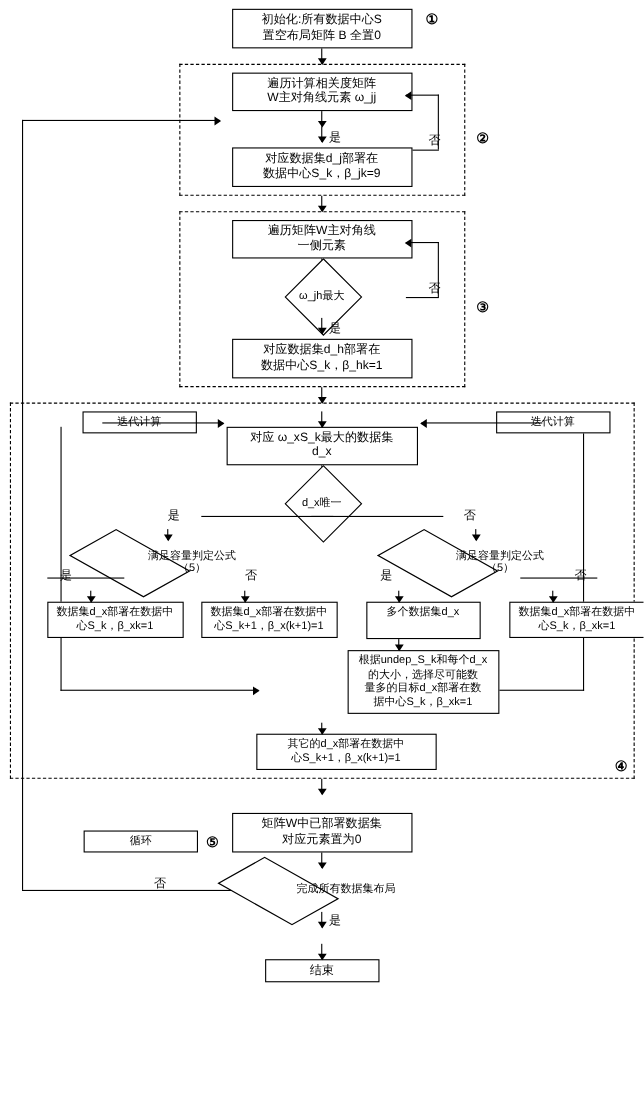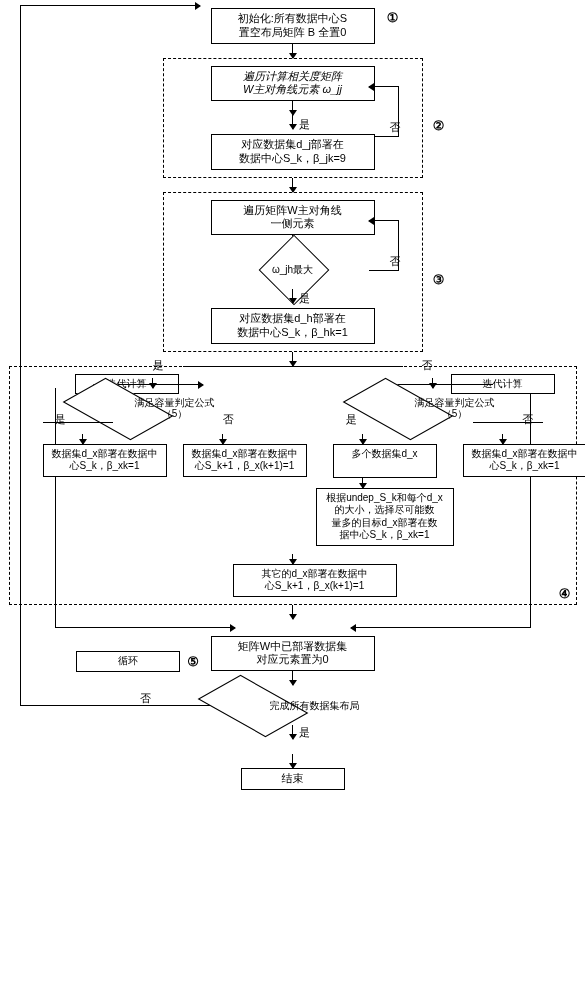--- a/index.html
+++ b/index.html
@@ -107,21 +107,21 @@
   <div style="position:relative;">
     <div class="box" style="white-space:pre-line; width:150px;">初始化:所有数据中心S
 置空布局矩阵 B 全置0</div>
     <span class="stage-num" style="right:-24px; top:2px;">①</span>
   </div>
   <div class="vline arrowdown"></div>
 
   <div style="position:relative; width:260px; display:flex; flex-direction:column; align-items:center; padding:8px 0;">
     <div class="dashed" style="left:0; right:0; top:0; bottom:0;"></div>
     <span class="stage-num" style="right:-22px; top:50%;">②</span>
-    <div class="box" style="white-space:pre-line; width:150px; position:relative; z-index:2;font-style:italic;">遍历计算相关度矩阵
+    <div class="box" style="white-space:pre-line; width:150px; position:relative; z-index:2;">遍历计算相关度矩阵
 W主对角线元素 ω_jj</div>
     <div class="vline arrowdown" style="z-index:2;"></div>
 
     <div class="connector-right" style="right:20px; top:46px;">
       <div class="hline" style="width:0;"></div>
     </div>
     <div style="position:absolute; right:24px; top:28px; z-index:2;">
       <div style="border-top:1.5px solid #000; width:30px; position:absolute; right:0; top:50px;"></div>
       <div style="border-right:1.5px solid #000; height:50px; position:absolute; right:0; top:0;"></div>
       <div class="hline arrowleft" style="width:30px; position:absolute; right:0; top:0;"></div>
@@ -164,20 +164,30 @@
     <span class="stage-num" style="right:6px; bottom:4px;">④</span>
 
     <div class="row" style="z-index:2; position:relative;">
       <div class="box small" style="width:56px; position:absolute; left:18px; top:0;">迭代计算</div>
       <div class="box small" style="width:56px; position:absolute; right:18px; top:0;">迭代计算</div>
 
       <div class="hline arrowright" style="width:110px; position:absolute; left:80px; top:10px;"></div>
       <div class="hline arrowleft" style="width:110px; position:absolute; right:80px; top:10px;"></div>
     </div>
 
+    <div class="col" style="z-index:2; position:relative;">
+      <div class="vline arrowdown"></div>
+      <div class="box" style="white-space:pre-line; width:160px;">对应 ω_xS_k最大的数据集
+d_x</div>
+      <div class="vline arrowdown"></div>
+      <div class="diamond">
+        <div class="dshape"></div>
+        <div class="dlabel">d_x唯一</div>
+      </div>
+    </div>
 
     <div class="row" style="z-index:2; position:relative; margin-top:4px;">
 
       <div class="col" style="width:50%; position:relative;">
         <span class="branch-label" style="left:50%; top:-20px;">是</span>
 
         <div class="hline" style="width:120px; position:absolute; right:-10px; top:-12px;"></div>
         <div class="vline arrowdown" style="height:10px;"></div>
         <div class="diamond wide" style="width:140px;">
           <div class="dshape"></div>

